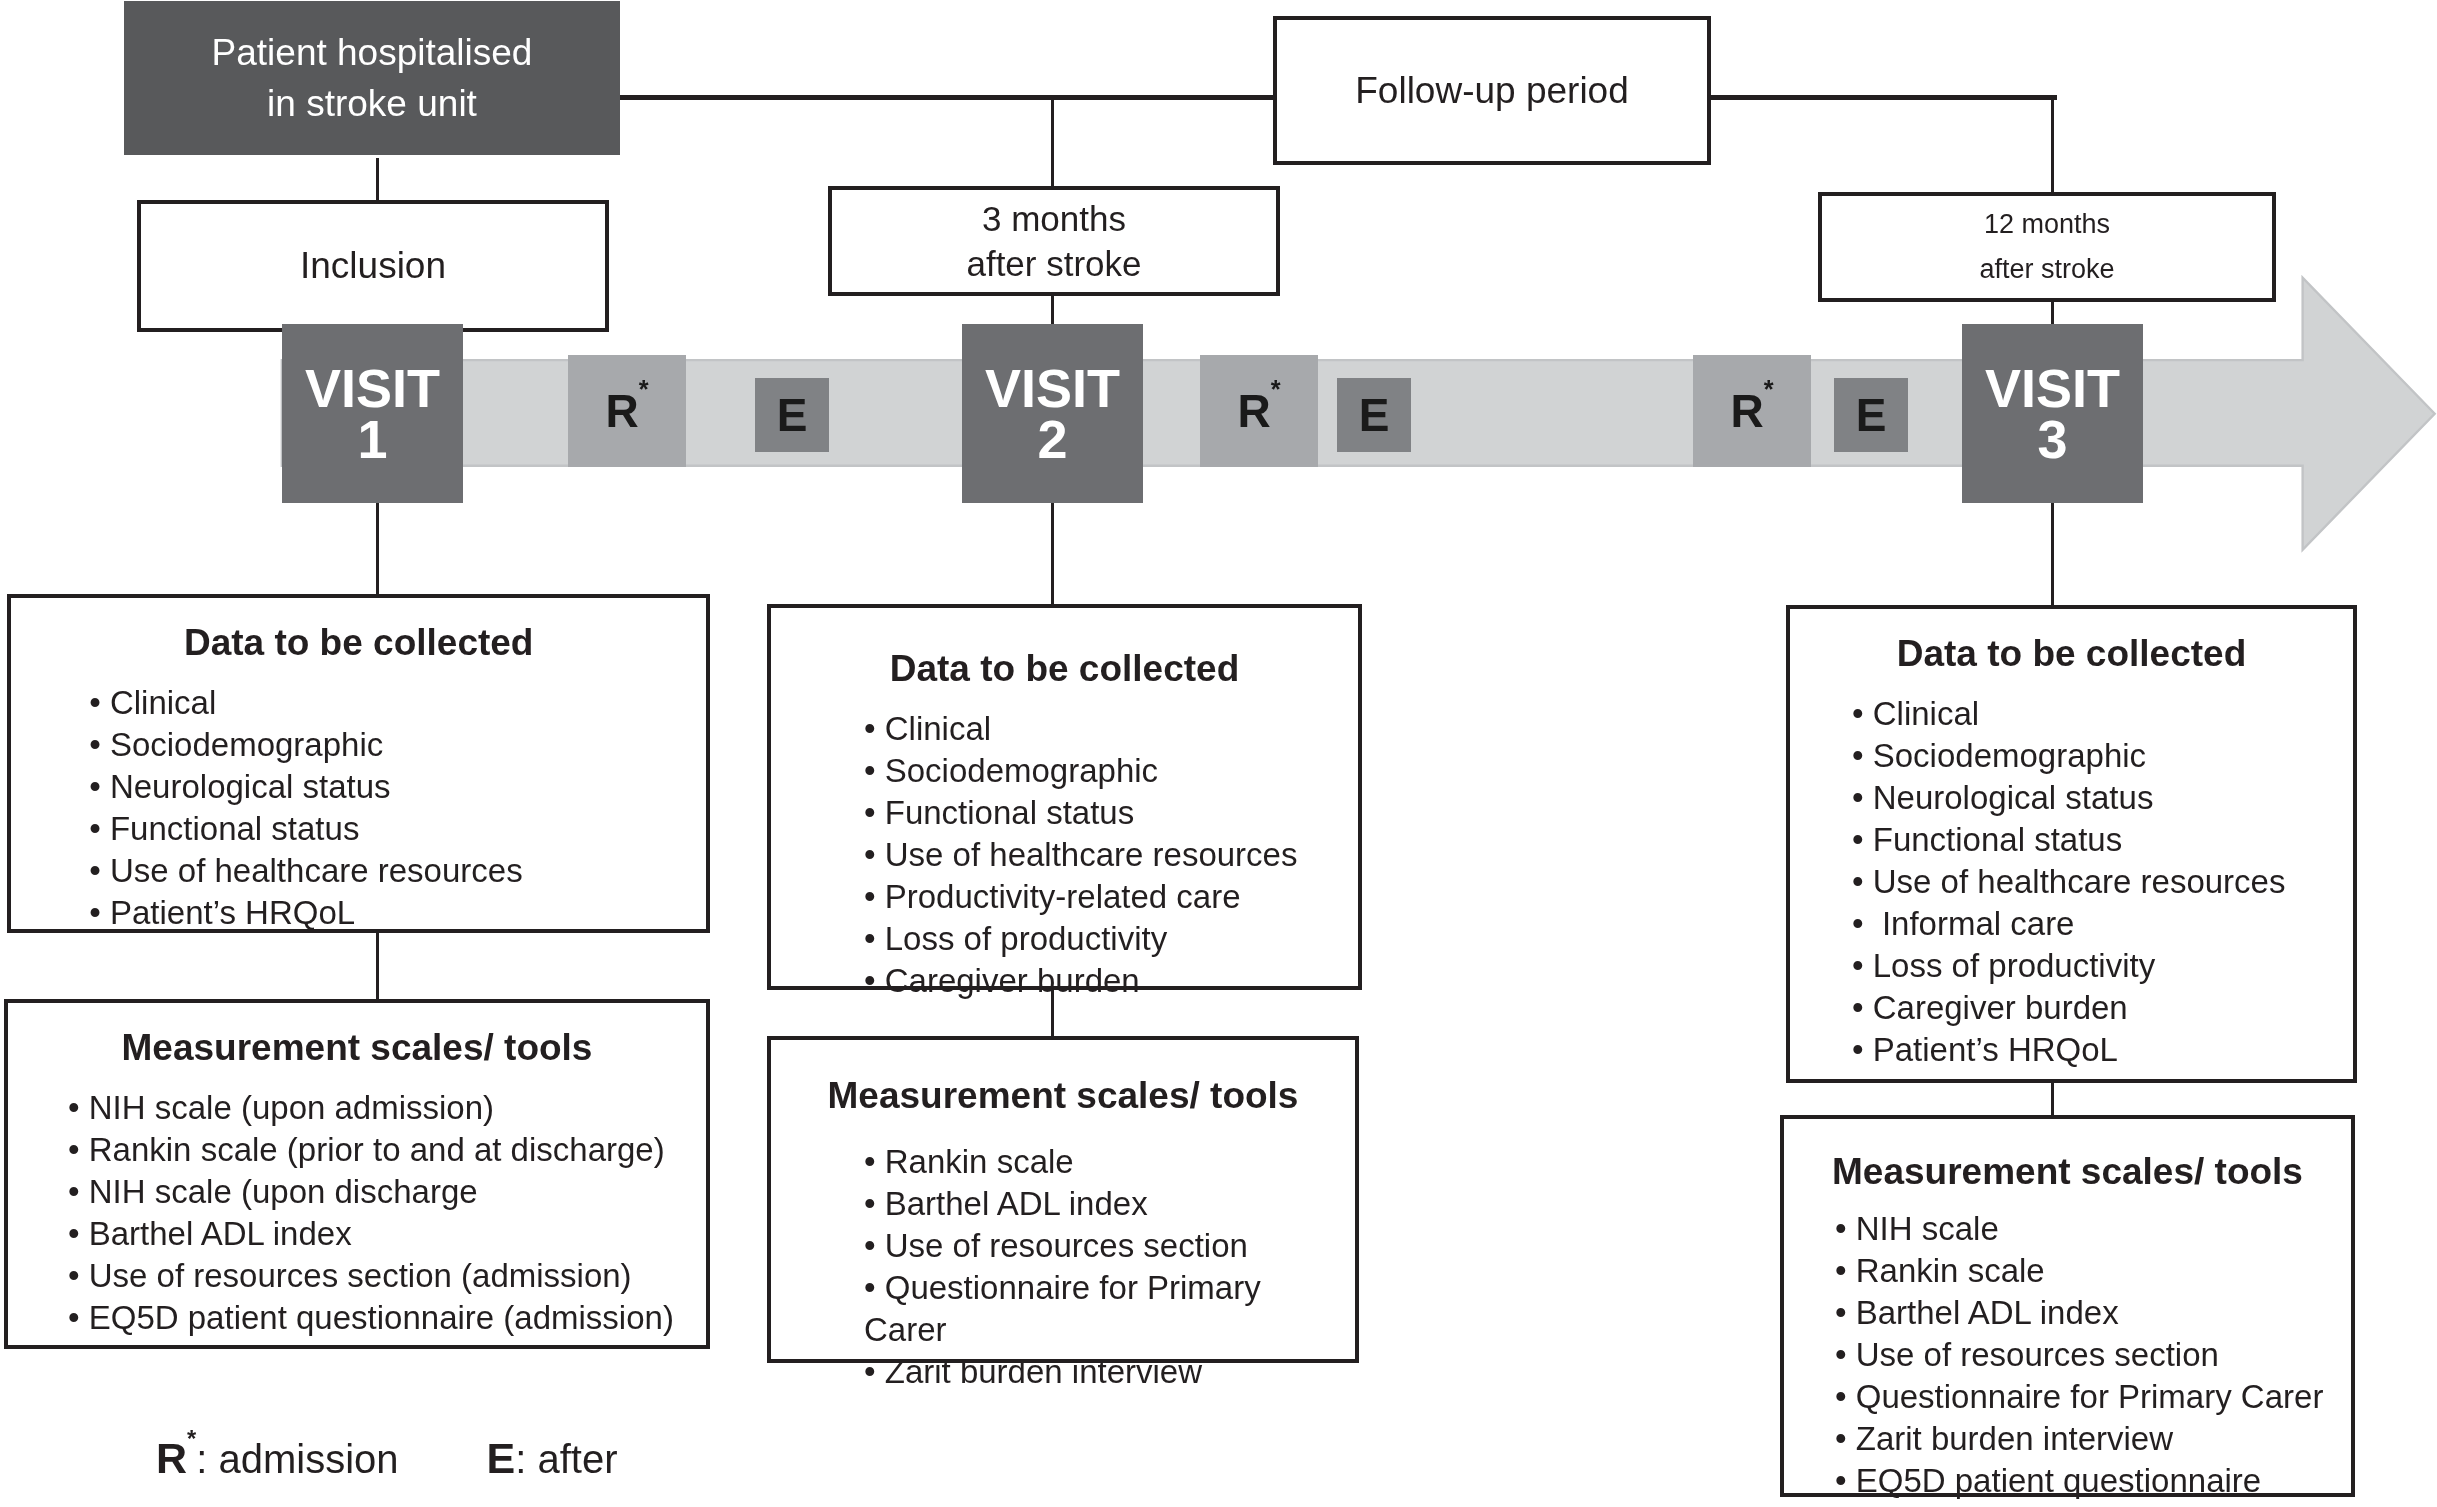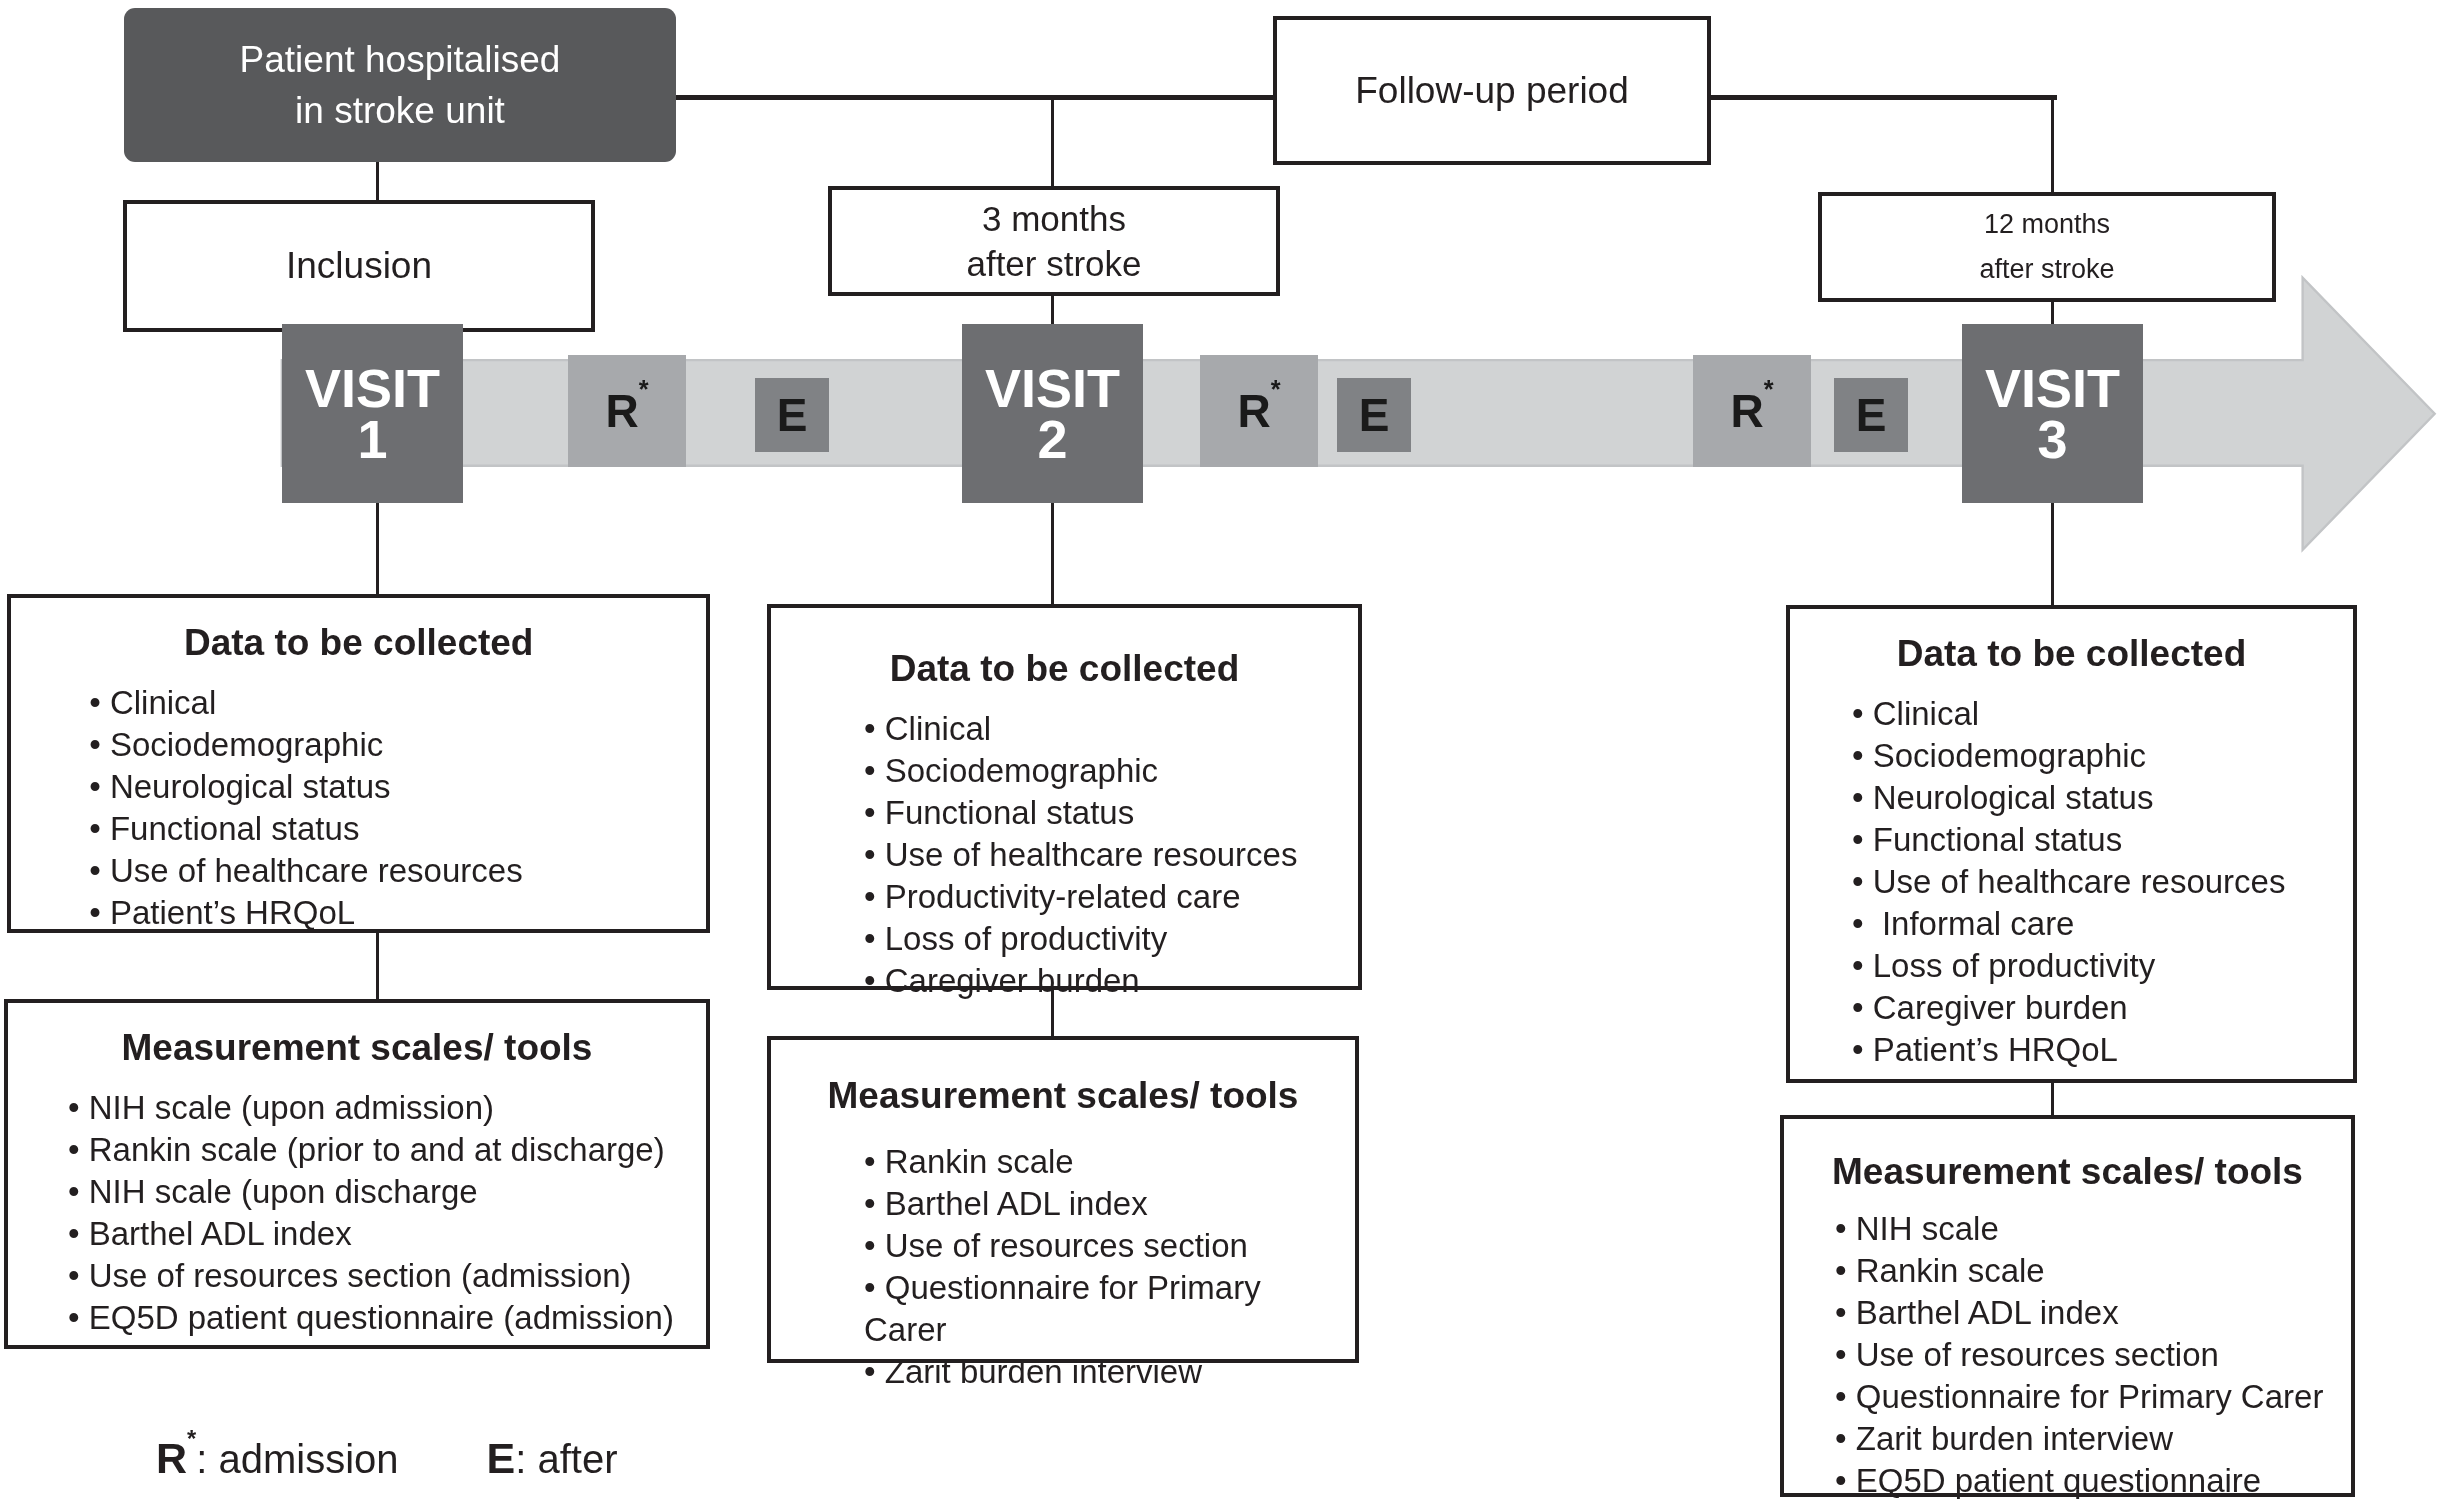--- a/index.html
+++ b/index.html
@@ -81,30 +81,30 @@
 
   <div class="abs vline" style="left:2051px;top:98px;height:97px;"></div>
   <div class="abs vline" style="left:2051px;top:301px;height:25.6px;"></div>
   <div class="abs vline" style="left:2051px;top:503px;height:104px;"></div>
   <div class="abs vline" style="left:2051px;top:1081px;height:35px;"></div>
 
   <svg class="abs" style="left:0;top:0;" width="2438" height="1507" viewBox="0 0 3046 1883">
     <polygon points="352,450 2877,450 2877,347 3042,517 2877,687 2877,582 352,582" fill="var(--timeline-arrow)" stroke="#c2c4c6" stroke-width="3"></polygon>
   </svg>
 
-  <div class="abs filled-box" style="left:124px;top:8px;width:552px;height:154px;border-radius:11px;">
+  <div class="abs filled-box" style="left:124px;top:1px;width:496px;height:154px;">
     <div>Patient hospitalised</div>
     <div>in stroke unit</div>
   </div>
 
   <div class="abs label-box" style="left:1273px;top:16px;width:438px;height:149px;">
     <div>Follow-up period</div>
   </div>
 
-  <div class="abs label-box" style="left:123px;top:200px;width:472px;height:132px;">
+  <div class="abs label-box" style="left:137px;top:200px;width:472px;height:132px;">
     <div>Inclusion</div>
   </div>
 
   <div class="abs label-box" style="left:828px;top:186px;width:452px;height:110px;font-size:35px;line-height:45px;">
     <div>3 months</div>
     <div>after stroke</div>
   </div>
 
   <div class="abs label-box" style="left:1818px;top:192px;width:458px;height:110px;font-size:27px;line-height:45px;">
     <div>12 months</div>

